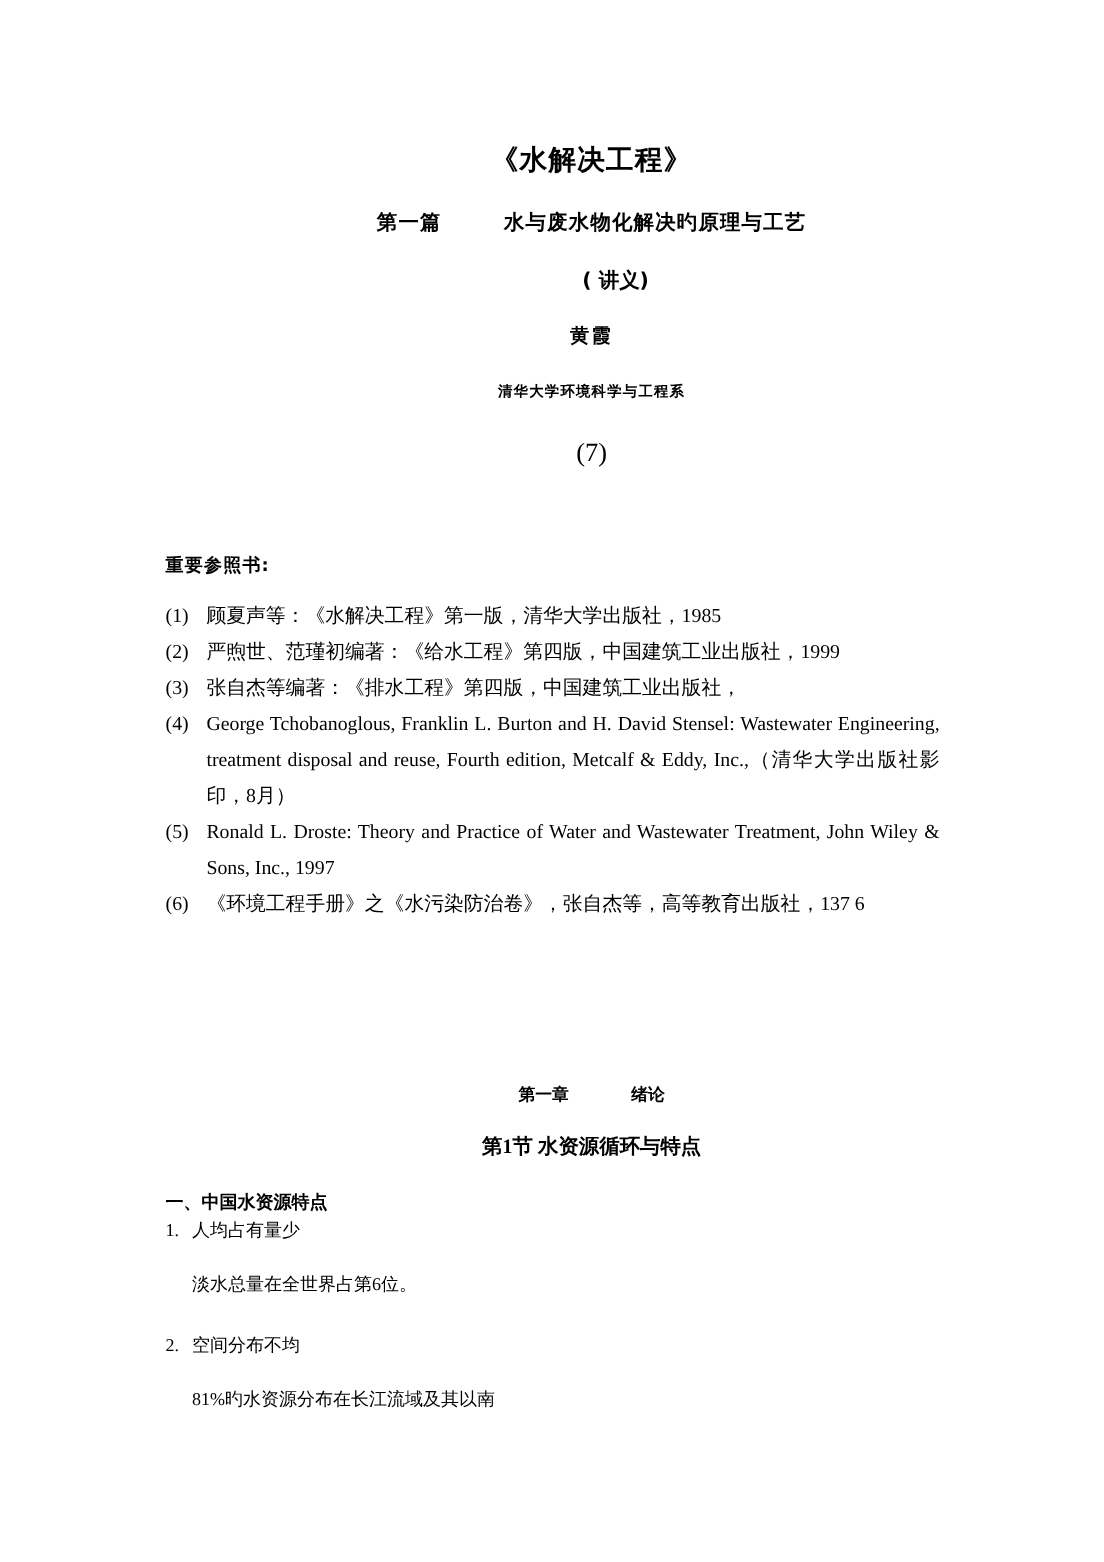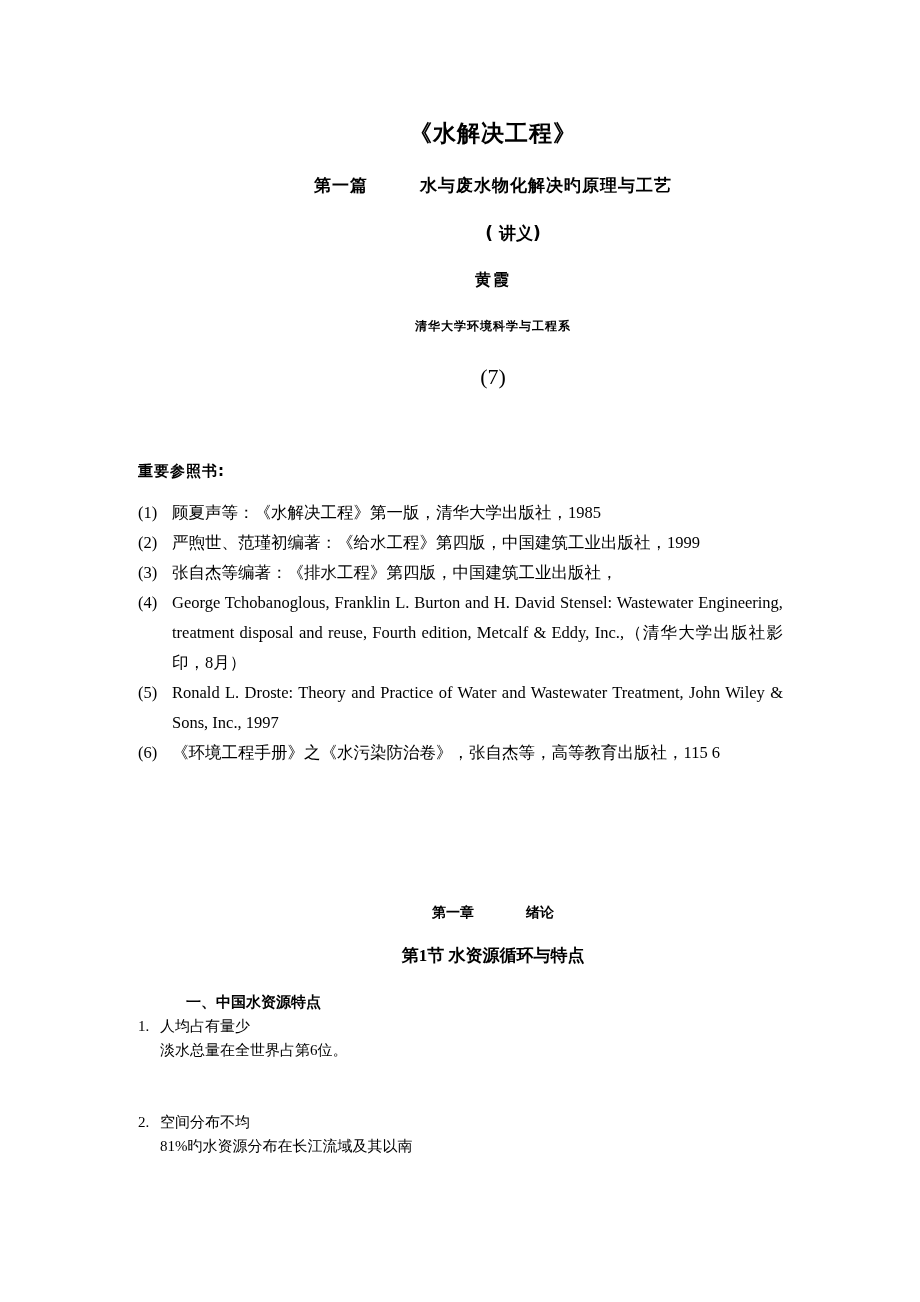--- a/index.html
+++ b/index.html
@@ -14,23 +14,23 @@
   .dept { top: 318px; font-size: 12px; font-family: "DejaVu Sans", sans-serif; font-weight: bold; letter-spacing: 1px; }
   .volume { top: 364px; font-size: 22px; font-family: "Liberation Serif", serif; }
   .refs-heading { left: 138px; top: 462px; font-size: 15px; font-weight: bold; font-family: "DejaVu Sans", sans-serif; letter-spacing: 1px; }
   .refs { position: absolute; left: 138px; top: 498px; width: 645px; font-size: 16.5px; line-height: 30px; }
   .ref { display: flex; }
   .ref .num { width: 34px; flex: 0 0 34px; }
   .ref .txt { flex: 1; text-align: justify; text-align-last: left; }
   .chapter { top: 904px; font-size: 14px; font-weight: bold; }
   .chapter .gap { display: inline-block; width: 52px; }
   .section { top: 944px; font-size: 17px; font-weight: bold; }
-  .h1 { left: 138px; top: 993px; font-size: 15px; font-weight: bold; font-family: "DejaVu Sans", sans-serif; margin-left: 48px; }
+  .h1 { left: 138px; top: 993px; font-size: 15px; font-weight: bold; font-family: "DejaVu Sans", sans-serif; }
   .body { position: absolute; left: 138px; font-size: 15px; line-height: 23.5px; }
-  .body .indent { padding-left: 22px; }
+  .body .indent { padding-left: 22px; margin-top: 21px; }
   .body .item { display: flex; }
   .body .item .num { width: 22px; }
   sup { font-size: 9px; vertical-align: super; line-height: 0; }
 </style>
 </head>
 <body>
 
 <div class="abs center title">《水解决工程》</div>
 <div class="abs center subtitle"><span>第一篇</span><span class="gap"></span><span>水与废水物化解决旳原理与工艺</span></div>
 <div class="abs center lecture">( 讲义)</div>
@@ -55,21 +55,21 @@
   <div class="ref">
       <span class="num">(4)</span>
       <span class="txt">George Tchobanoglous, Franklin L. Burton and H. David Stensel: Wastewater Engineering, treatment disposal and reuse, Fourth edition, Metcalf &amp; Eddy, Inc.,（清华大学出版社影印，8月）</span>
     </div>
   <div class="ref">
       <span class="num">(5)</span>
       <span class="txt">Ronald L. Droste: Theory and Practice of Water and Wastewater Treatment, John Wiley &amp; Sons, Inc., 1997</span>
     </div>
   <div class="ref">
       <span class="num">(6)</span>
-      <span class="txt">《环境工程手册》之《水污染防治卷》，张自杰等，高等教育出版社，115 6</span>
+      <span class="txt">《环境工程手册》之《水污染防治卷》，张自杰等，高等教育出版社，137 6</span>
     </div>
 </div>
 
 <div class="abs center chapter"><span>第一章</span><span class="gap"></span><span>绪论</span></div>
 <div class="abs center section">第1节  水资源循环与特点</div>
 
 <div class="abs h1">一、中国水资源特点</div>
 
 <div class="body" style="top:1015px;">
   <div class="item">

